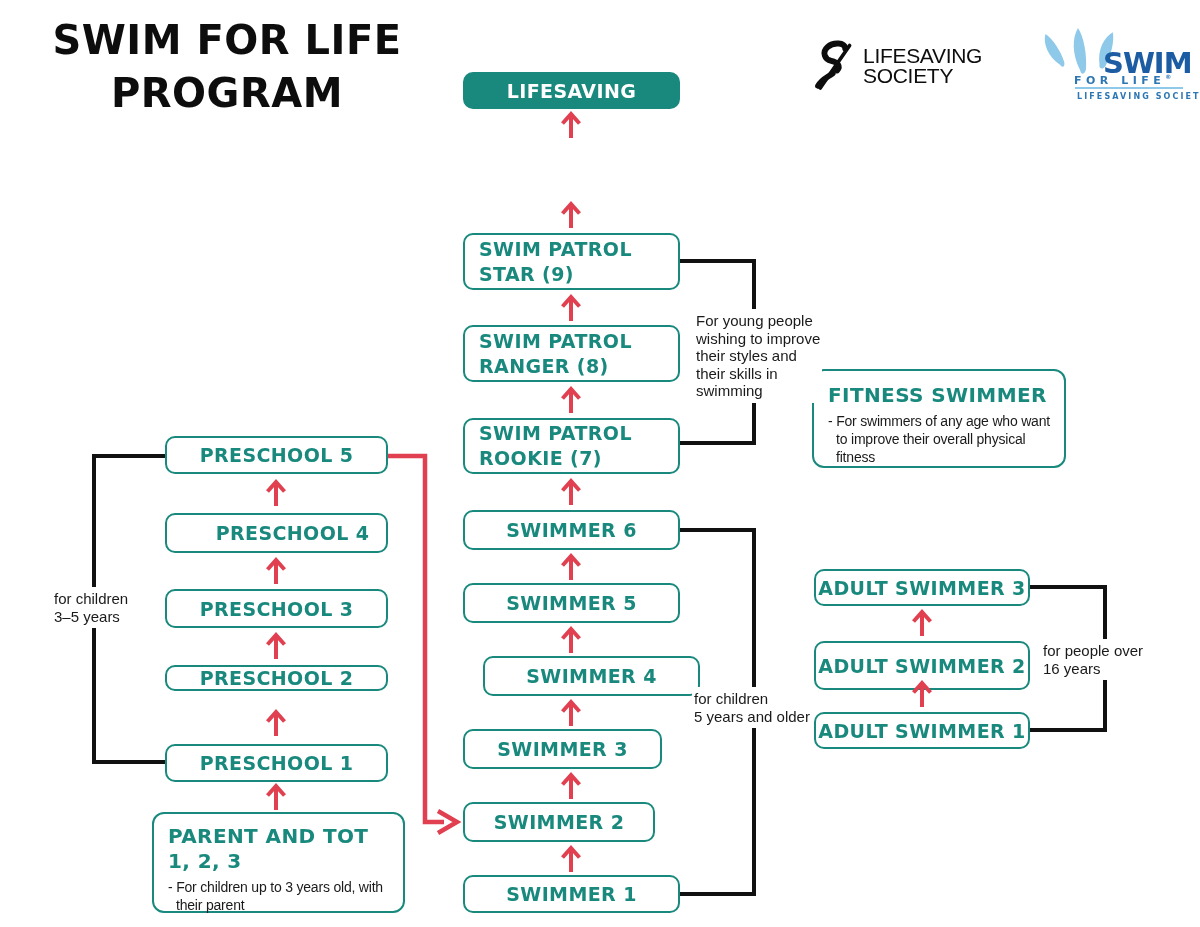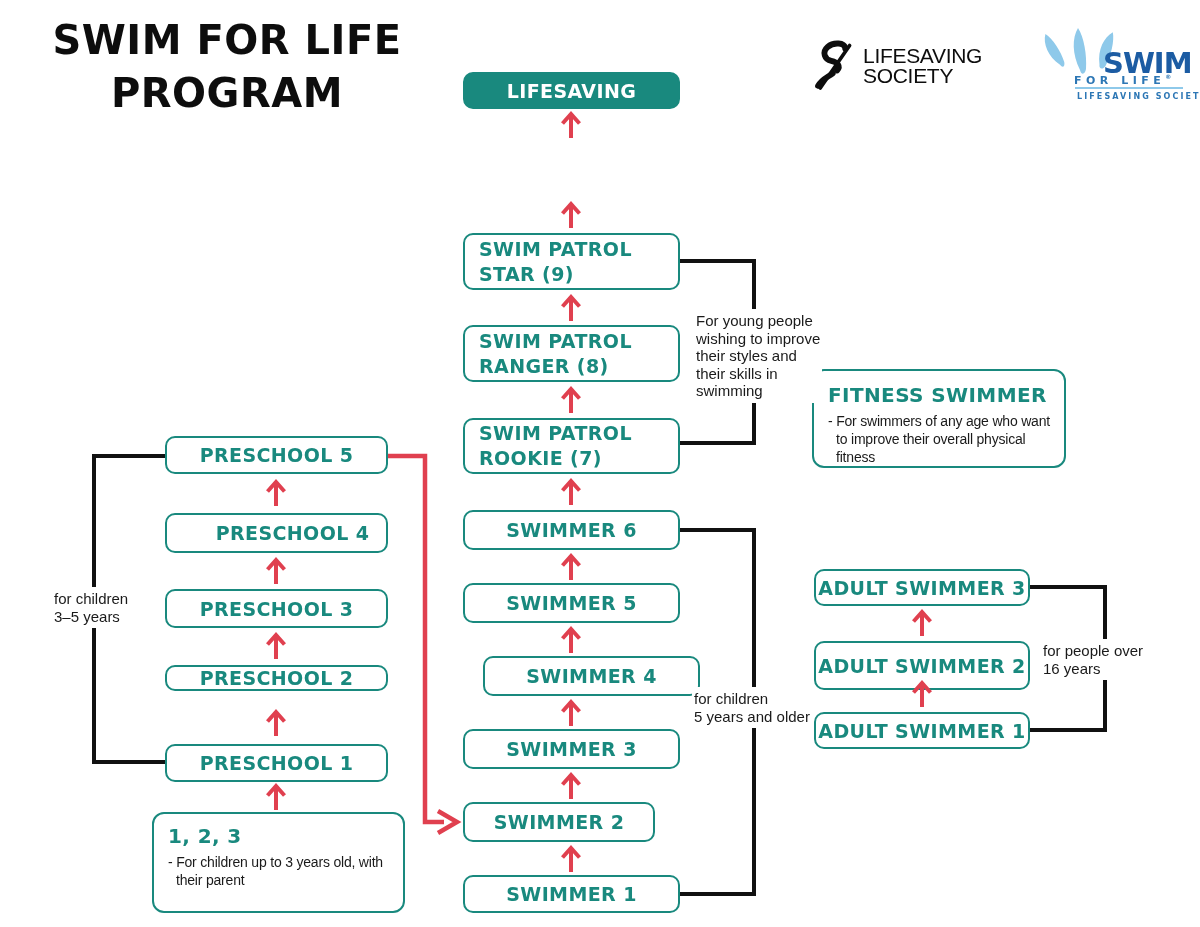--- a/index.html
+++ b/index.html
@@ -170,21 +170,21 @@
   </div>
   <div class="box" style="left:463px;top:510px;width:217px;height:40px;">
     <span>SWIMMER 6</span>
   </div>
   <div class="box" style="left:463px;top:583px;width:217px;height:40px;">
     <span>SWIMMER 5</span>
   </div>
   <div class="box" style="left:463px;top:656px;width:217px;height:40px;margin-left:20px;">
     <span>SWIMMER 4</span>
   </div>
-  <div class="box" style="left:463px;top:729px;width:217px;height:40px;">
+  <div class="box" style="left:463px;top:729px;width:199px;height:40px;">
     <span>SWIMMER 3</span>
   </div>
   <div class="box" style="left:463px;top:802px;width:192px;height:40px;">
     <span>SWIMMER 2</span>
   </div>
   <div class="box" style="left:463px;top:875px;width:217px;height:38px;">
     <span>SWIMMER 1</span>
   </div>
 
   <div class="arrow-up" style="left:560px;top:111px;"><svg width="22" height="28" viewBox="0 0 22 28">
@@ -238,20 +238,21 @@
     <span>PRESCHOOL 3</span>
   </div>
   <div class="box" style="left:165px;top:665px;width:223px;height:26px;">
     <span>PRESCHOOL 2</span>
   </div>
   <div class="box" style="left:165px;top:744px;width:223px;height:38px;">
     <span>PRESCHOOL 1</span>
   </div>
 
   <div class="bigbox" style="left:152px;top:812px;width:253px;height:101px;">
+    <div class="bigtitle">PARENT AND TOT</div>
     <div class="bigtitle">1, 2, 3</div>
     <div class="bignote">
       <span>- For children up to 3 years old, with</span><br>
       <span>their parent</span>
     </div>
   </div>
 
   <div class="arrow-up" style="left:265px;top:479px;"><svg width="22" height="28" viewBox="0 0 22 28">
         <path d="M11 27 L11 5" fill="none" stroke="currentColor" stroke-width="4"></path>
         <path d="M2.5 12.5 L11 3 L19.5 12.5" fill="none" stroke="currentColor" stroke-width="4"></path>

